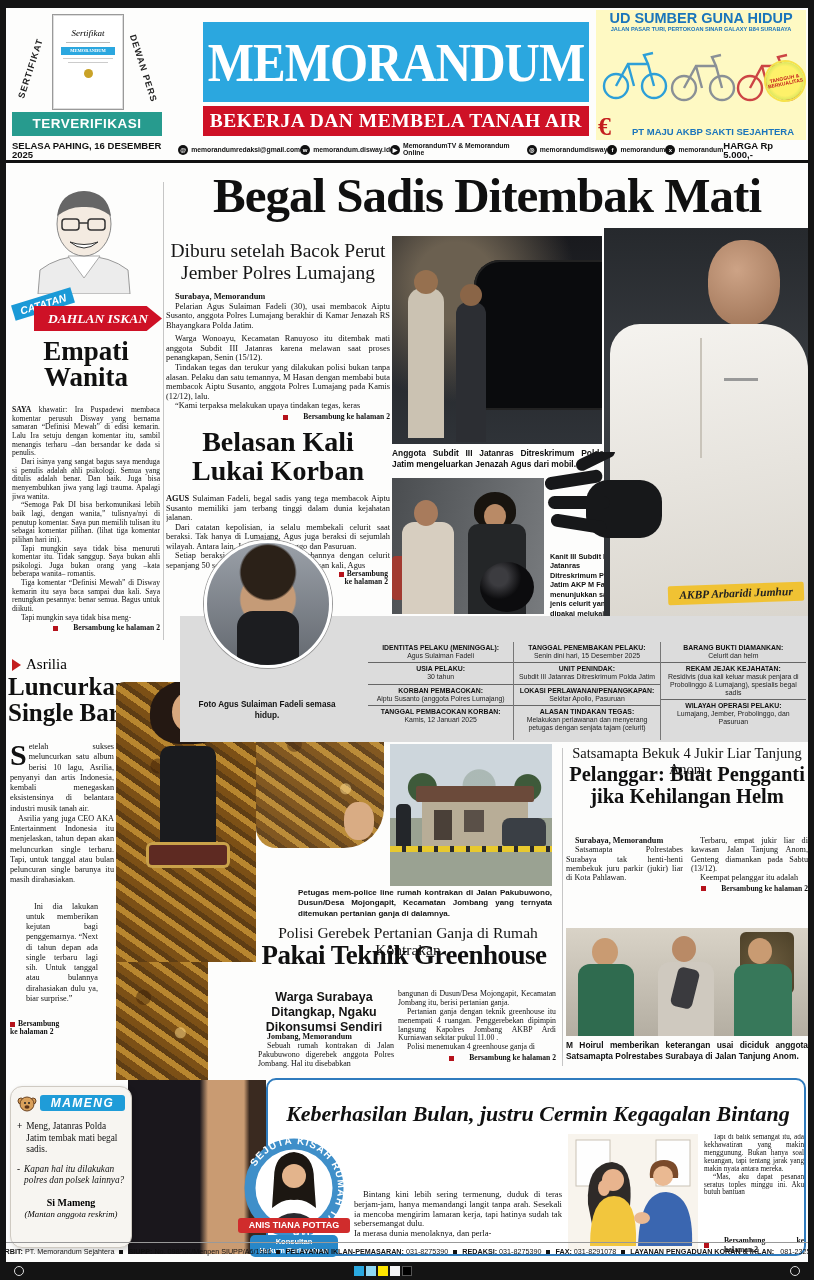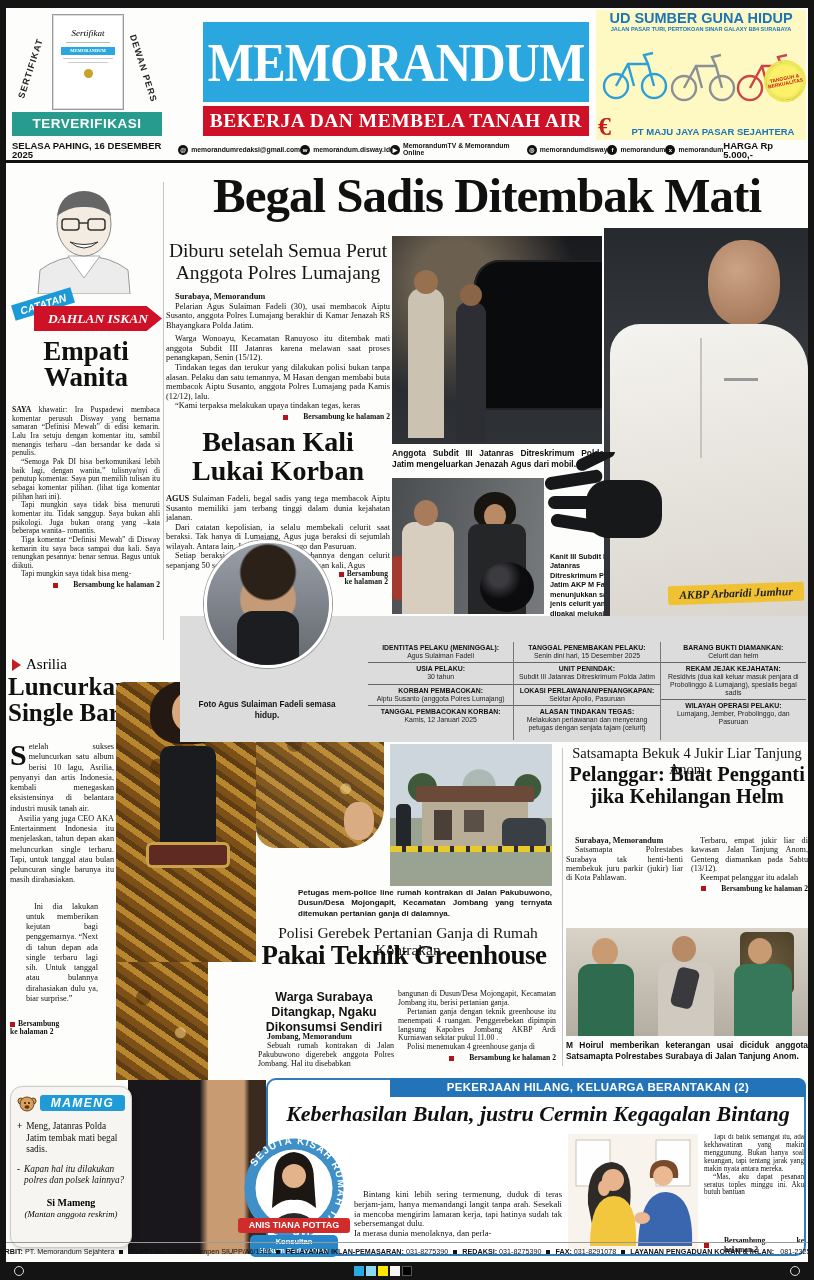--- a/index.html
+++ b/index.html
@@ -80,21 +80,21 @@
             <circle cx="190" cy="54" r="12"></circle>
             <path d="M152,54 L164,32 L184,32 L190,54 M164,32 L170,54 M184,32 L180,23 L189,21"></path>
           </g>
       </g>
     </svg>
     <div class="abs" style="right:2px;top:52px;width:38px;height:38px;border-radius:50%;background:radial-gradient(circle,#fef169 55%,#9dd34a);display:flex;flex-direction:column;align-items:center;justify-content:center;transform:rotate(-12deg);box-shadow:0 0 0 2px #f6e24a;">
       <span style="font:bold 5px/1.1 'Liberation Sans',sans-serif;color:#c41e1e;">TANGGUH &amp;</span>
       <span style="font:bold 5px/1.1 'Liberation Sans',sans-serif;color:#c41e1e;">BERKUALITAS</span>
     </div>
     <div class="abs" style="left:2px;bottom:0px;font:bold 26px/1 'Liberation Serif',serif;color:#c41e1e;">€</div>
-    <div class="abs" style="left:28px;bottom:4px;width:178px;font:bold 9.5px/1 'Liberation Sans',sans-serif;color:#1b75bb;text-align:center;">PT MAJU JAYA PASAR SEJAHTERA</div>
+    <div class="abs" style="left:28px;bottom:4px;width:178px;font:bold 9.5px/1 'Liberation Sans',sans-serif;color:#1b75bb;text-align:center;">PT MAJU AKBP SAKTI SEJAHTERA</div>
   </div>
 
   <div class="abs" style="left:12px;top:142px;width:790px;height:16px;display:flex;align-items:center;justify-content:space-between;">
     <span style="font:bold 9.5px/1 'Liberation Sans',sans-serif;color:#111;">SELASA PAHING, 16 DESEMBER 2025</span>
     <span class="contact">
         <span class="cic">@</span>
         <span class="clb">memorandumredaksi@gmail.com</span>
       </span>
     <span class="contact">
         <span class="cic">w</span>
@@ -132,20 +132,21 @@
     <rect x="38" y="33" width="17" height="11" rx="3" fill="none" stroke="#333" stroke-width="1.5"></rect>
     <rect x="64" y="33" width="17" height="11" rx="3" fill="none" stroke="#333" stroke-width="1.5"></rect>
     <line x1="55" y1="37" x2="64" y2="37" stroke="#333" stroke-width="1.5"></line>
     <path d="M46,56 Q60,68 74,56 Q60,61 46,56 Z" fill="#fff" stroke="#333"></path>
   </svg>
   <div class="abs" style="left:12px;top:296px;width:62px;height:16px;background:#1b9ad7;transform:rotate(-17deg);color:#fff;font:bold italic 10.5px/16px 'Liberation Sans',sans-serif;text-align:center;font-style:italic;">CATATAN</div>
   <div class="abs" style="left:34px;top:306px;width:128px;height:25px;background:#ce1126;clip-path:polygon(0 0,88% 0,100% 50%,88% 100%,0 100%);color:#fff;font:bold italic 13.5px/25px 'Liberation Serif',serif;font-style:italic;text-align:center;">DAHLAN ISKAN</div>
   <div class="abs hl" style="left:12px;top:338px;width:148px;font-size:27px;line-height:.98;text-align:center;">Empati Wanita</div>
   <div class="abs bt" style="left:12px;top:406px;width:148px;height:240px;overflow:hidden;">
     <p class="ni"><b>SAYA</b><span> khawatir: Ira Puspadewi membaca komentar perusuh Disway yang bernama samaran “Definisi Mewah” di edisi kemarin. Lalu Ira setuju dengan komentar itu, sambil menangis terharu –dan bersandar ke dada si penulis.</span></p>
+    <p>Dari isinya yang sangat bagus saya menduga si penulis adalah ahli psikologi. Semua yang ditulis adalah benar. Dan baik. Juga bisa menyembuhkan jiwa yang lagi trauma. Apalagi jiwa wanita.</p>
     <p>“Semoga Pak DI bisa berkomunikasi lebih baik lagi, dengan wanita,” tulisnya/nyi di penutup komentar. Saya pun memilih tulisan itu sebagai komentar pilihan. (lihat tiga komentar pilihan hari ini).</p>
     <p>Tapi mungkin saya tidak bisa menuruti komentar itu. Tidak sanggup. Saya bukan ahli psikologi. Juga bukan orang yang –kata beberapa wanita– romantis.</p>
     <p>Tiga komentar “Definisi Mewah” di Disway kemarin itu saya baca sampai dua kali. Saya renungkan pesannya: benar semua. Bagus untuk diikuti.</p>
     <p>Tapi mungkin saya tidak bisa meng-</p>
     <div class="cont">
         <span class="rsq"></span>
         <span>Bersambung ke halaman 2</span>
       </div>
   </div>
 
@@ -173,21 +174,21 @@
     <div style="position:absolute;left:56px;top:10px;width:34px;height:40px;background:#d8a87e;border-radius:50%;"></div>
     <div style="position:absolute;left:44px;top:64px;width:56px;height:110px;background:#1a1b1e;border-radius:10px;"></div>
     <div style="position:absolute;left:30px;top:160px;width:84px;height:26px;background:#5e2a22;border-radius:6px;box-shadow:0 0 0 3px #caa24a inset;"></div>
   </div>
   <div class="photo batik" style="left:256px;top:700px;width:128px;height:148px;border-radius:0 40px 40px 20px;opacity:.95;">
     <div style="position:absolute;right:10px;bottom:8px;width:30px;height:38px;background:#d8a87e;border-radius:45%;"></div>
   </div>
   <div class="photo batik" style="left:116px;top:962px;width:92px;height:118px;"></div>
   <div class="photo" style="left:128px;top:1080px;width:138px;height:174px;background:linear-gradient(90deg,#1a171c 0 52%,#c99b72 58% 84%,#3a2a20 88%);"></div>
 
-  <div class="abs serif" style="left:166px;top:240px;width:224px;font-size:19.5px;line-height:1.12;text-align:center;color:#161616;">Diburu setelah Semua Perut Anggota Polres Lumajang</div>
+  <div class="abs serif" style="left:166px;top:240px;width:224px;font-size:19.5px;line-height:1.12;text-align:center;color:#161616;">Diburu setelah Bacok Perut Jember Polres Lumajang</div>
   <div class="abs bt" style="left:166px;top:292px;width:224px;height:130px;font-size:8.4px;overflow:hidden;">
     <p class="dl">Surabaya, Memorandum</p>
     <p>Pelarian Agus Sulaiman Fadeli (30), usai membacok Aiptu Susanto, anggota Polres Lumajang berakhir di Kamar Jenazah RS Bhayangkara Polda Jatim.</p>
     <p style="margin-top:4px;">Warga Wonoayu, Kecamatan Ranuyoso itu ditembak mati anggota Subdit III Jatanras karena melawan saat proses penangkapan, Senin (15/12).</p>
     <p>Tindakan tegas dan terukur yang dilakukan polisi bukan tanpa alasan. Pelaku dan satu temannya, M Hasan dengan membabi buta membacok Aiptu Susanto, anggota Polres Lumajang pada Kamis (12/12), lalu.</p>
     <p>“Kami terpaksa melakukan upaya tindakan tegas, keras</p>
     <div class="cont">
         <span class="rsq"></span>
         <span>Bersambung ke halaman 2</span>
       </div>
@@ -378,21 +379,20 @@
     </div>
     <div style="display:flex;gap:4px;margin-top:8px;font:italic 9.3px/1.25 'Liberation Serif',serif;font-style:italic;color:#111;">
       <span>-</span>
         <span>Kapan hal itu dilakukan polres dan polsek lainnya?</span>
     </div>
     <div style="margin-top:10px;text-align:center;font:bold 10px/1.2 'Liberation Serif',serif;">Si Mameng</div>
     <div style="text-align:center;font:italic 8.8px/1.2 'Liberation Serif',serif;font-style:italic;">(Mantan anggota reskrim)</div>
   </div>
 
   <div class="abs" style="left:266px;top:1078px;width:540px;height:178px;border:2px solid #2f7bbd;border-radius:10px;background:#fff;box-sizing:border-box;"></div>
-  <div class="abs" style="left:390px;top:1078px;width:416px;height:19px;background:#2273b8;border-radius:0 8px 0 0;color:#fff;font:bold 11.5px/19px 'Liberation Sans',sans-serif;text-align:center;letter-spacing:.3px;">PEKERJAAN HILANG, KELUARGA BERANTAKAN (2)</div>
   <div class="abs hl" style="left:276px;top:1102px;width:524px;font-size:22px;line-height:1.05;text-align:center;font-style:italic;">Keberhasilan Bulan, justru Cermin Kegagalan Bintang</div>
   <div class="abs bt" style="left:354px;top:1190px;width:208px;height:60px;font-size:8.6px;overflow:hidden;">
     <p>Bintang kini lebih sering termenung, duduk di teras berjam-jam, hanya memandangi langit tanpa arah. Sesekali ia mencoba mengirim lamaran kerja, tapi hatinya sudah tak sebersemangat dulu.</p>
     <p class="ni">Ia merasa dunia menolaknya, dan perla-</p>
   </div>
   <svg class="abs" style="left:568px;top:1134px;" width="130" height="116" viewBox="0 0 130 116">
     <rect width="130" height="116" fill="#f8f4ed"></rect>
     <rect x="8" y="6" width="34" height="46" fill="#fefefe" stroke="#c9c2b6"></rect>
     <rect x="88" y="6" width="34" height="46" fill="#fefefe" stroke="#c9c2b6"></rect>
     <path d="M20,70 Q18,30 44,28 Q66,30 62,72 L56,90 L24,90 Z" fill="#2e2a28"></path>

